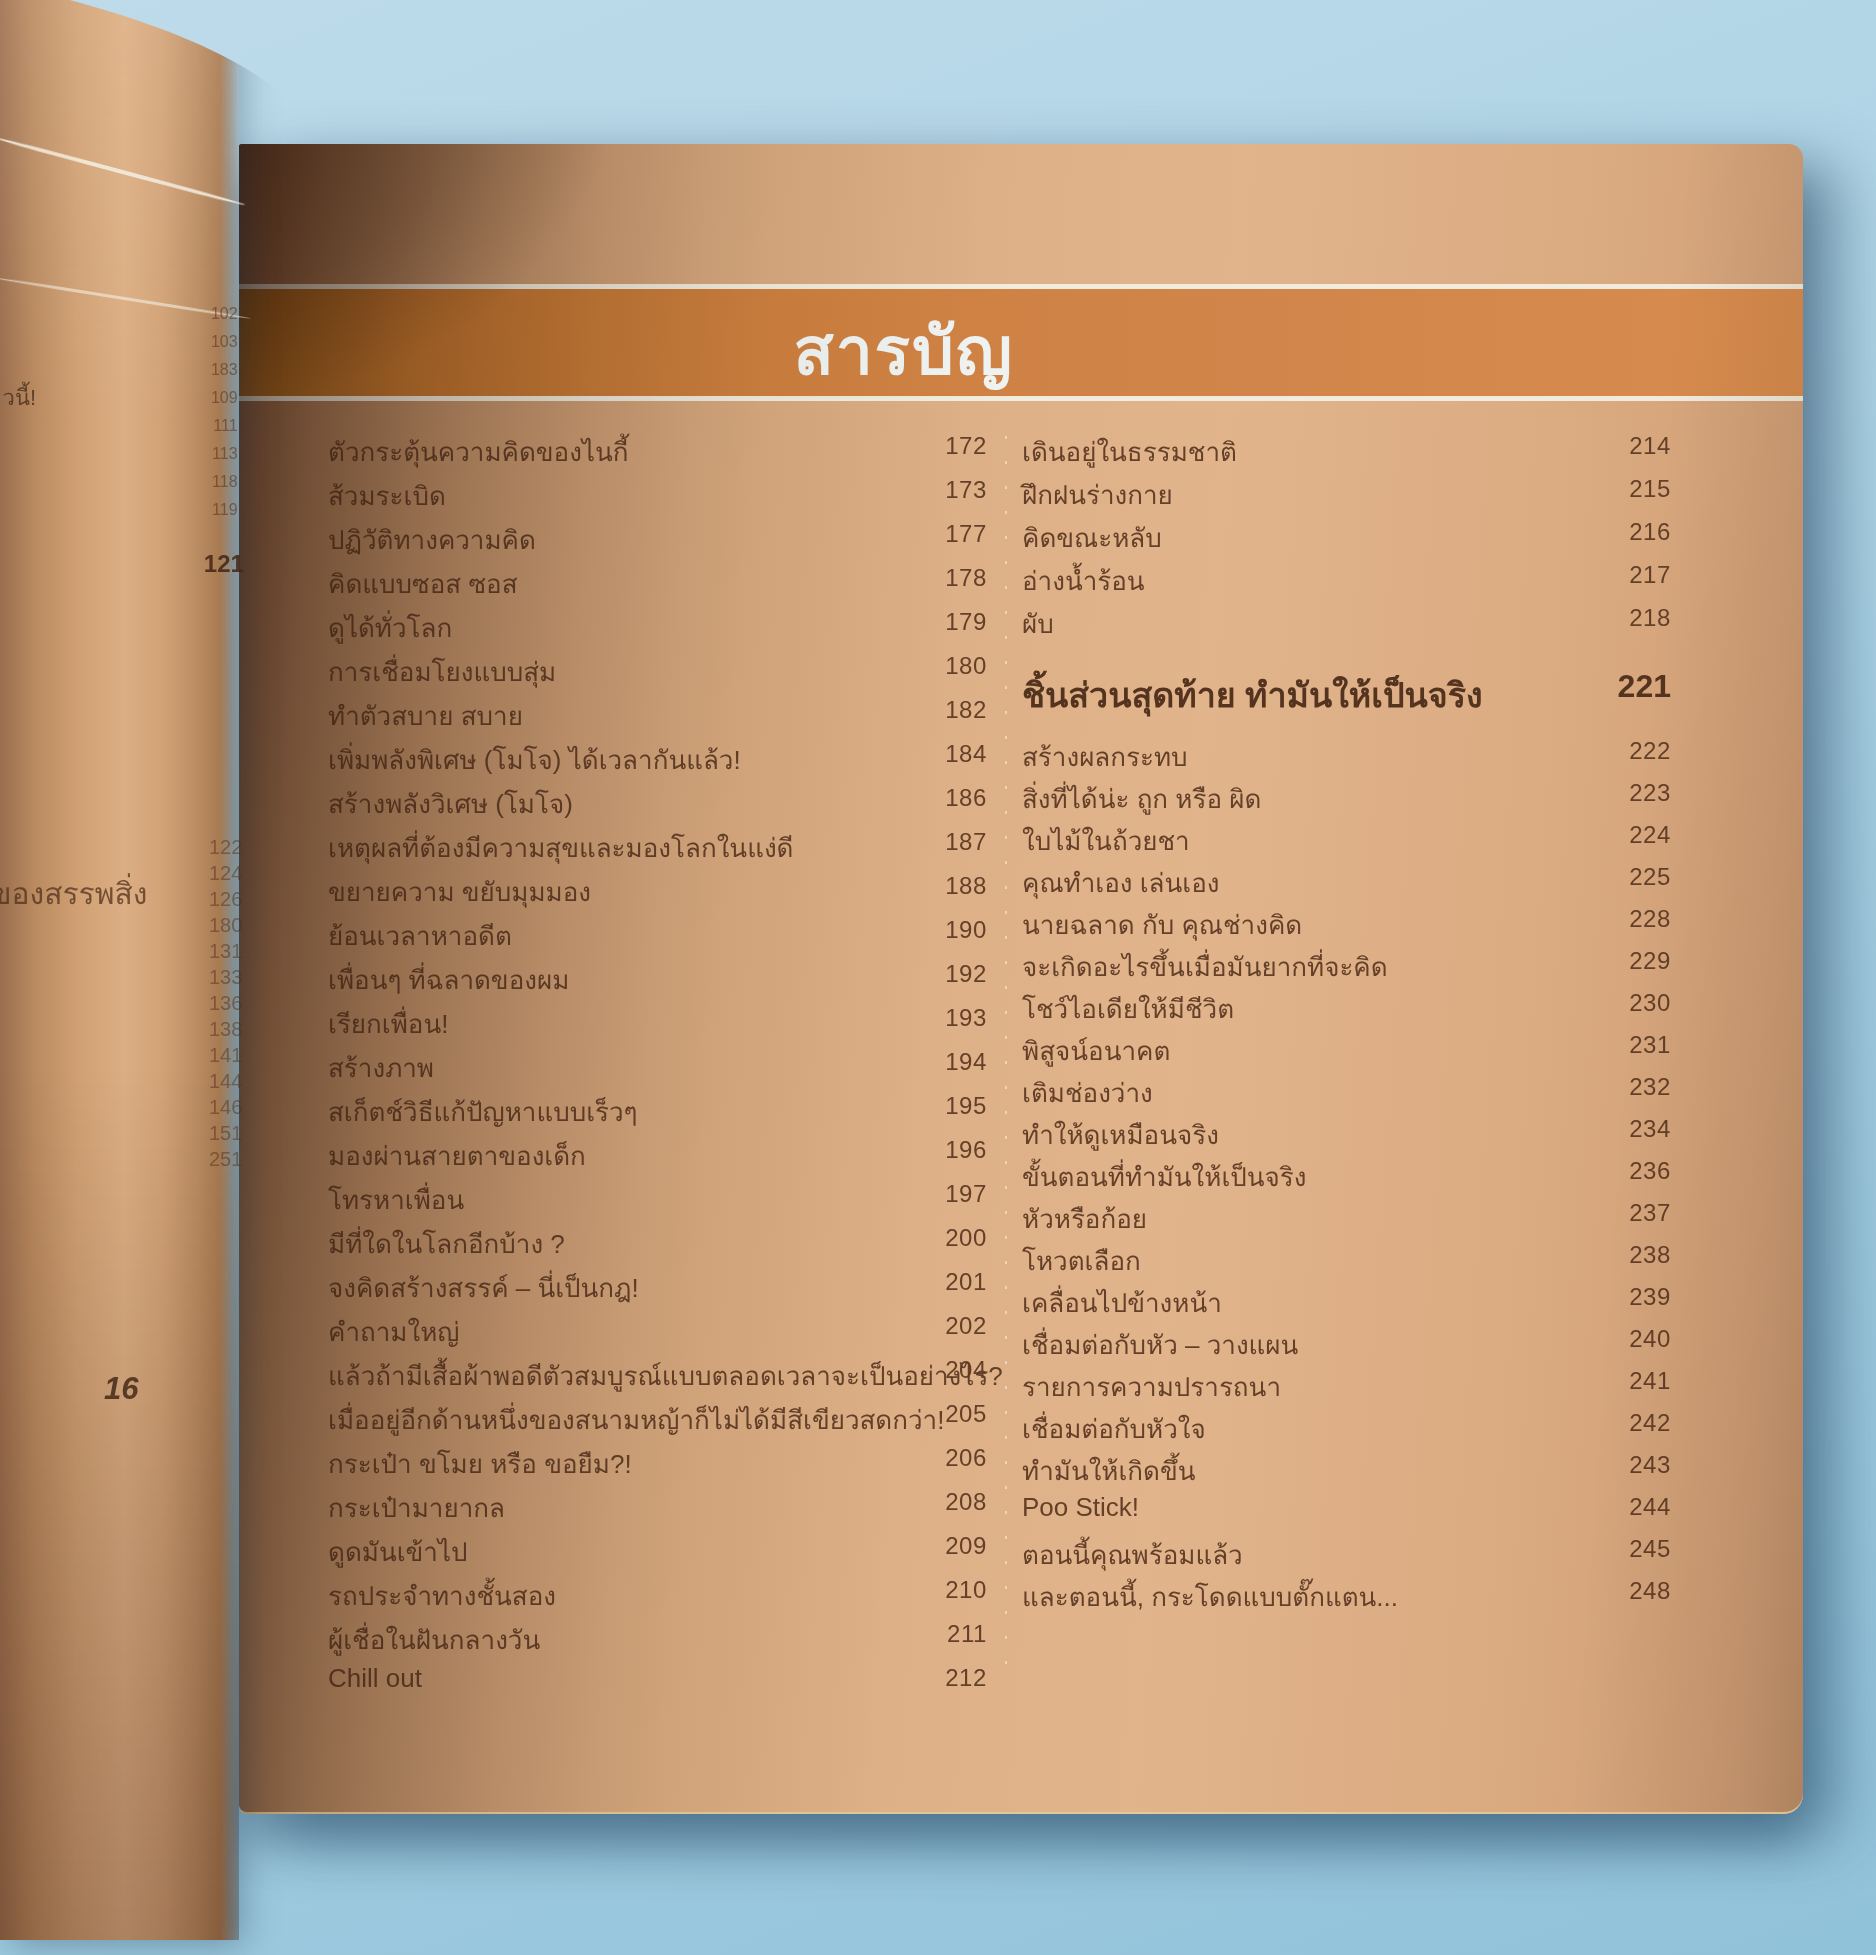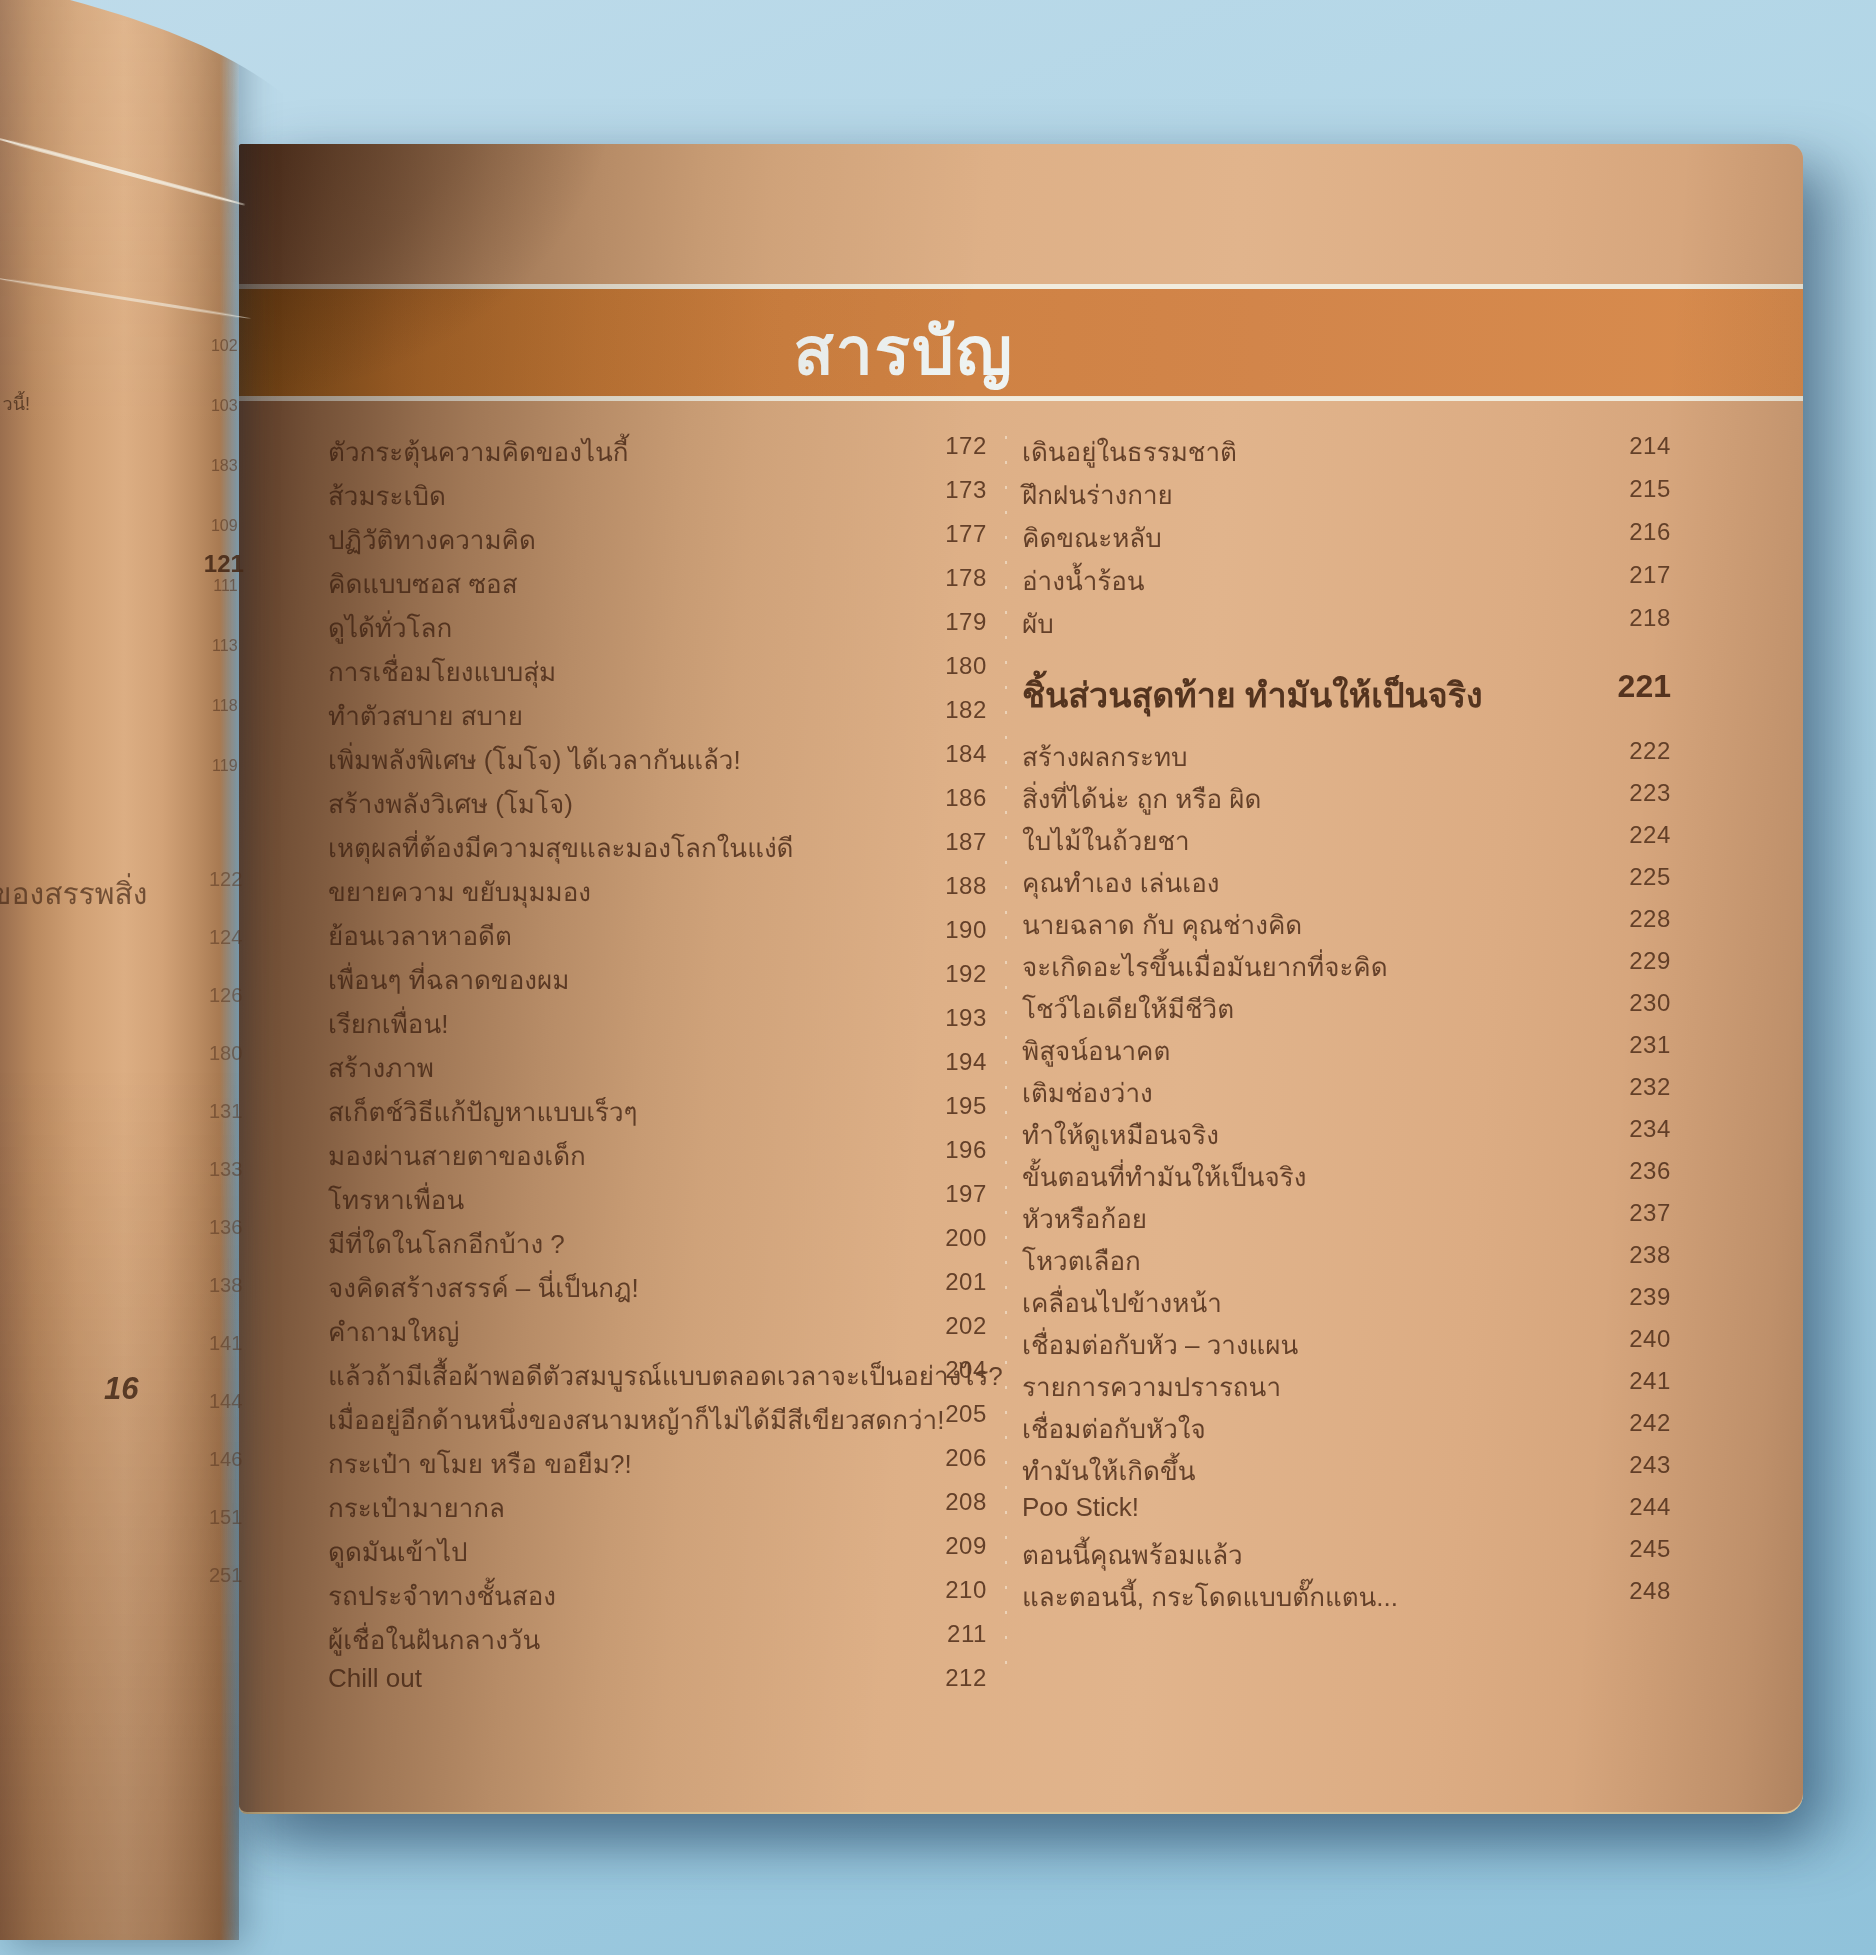--- a/index.html
+++ b/index.html
@@ -51,28 +51,28 @@
      background:linear-gradient(90deg,#9a6e4e 0%,#b9895f 14%,#d0a074 32%,#dcae83 52%,#d2a277 68%,#bc8d63 82%,#a87a52 92%,#92664706 100%);
      filter:drop-shadow(11.7px 5.2px 17px rgba(20,45,70,.35));}
   .curl::after{content:"";position:absolute;inset:0;
      background:linear-gradient(180deg,rgba(255,242,222,.12) 0%,transparent 22%,transparent 55%,rgba(50,22,8,.28) 100%);}
   .curl-line{position:absolute;left:-7.8px;width:262px;background:rgba(243,240,228,.85);border-radius:50%;transform-origin:left center;}
   .curl-line.l1{top:135px;height:3.9px;transform:rotate(15deg);}
   .curl-line.l2{top:276px;height:3.2px;transform:rotate(9deg);opacity:.7;}
 
   
   .frag{position:absolute;white-space:nowrap;color:rgba(74,46,28,.8);}
-  .frag.f1{left:2.6px;top:389px;font-size:18px;}
+  .frag.f1{left:2.6px;top:380px;font-size:22px;}
   .frag.f2{left:-9px;top:870px;font-size:30px;color:rgba(75,45,25,.72);}
   .frag.f3{left:104px;top:1371px;font-size:31px;font-weight:700;color:rgba(60,34,18,.8);font-style:italic;}
 
   
   .gutter{position:absolute;left:209px;top:0;width:30px;height:1882px;pointer-events:none;}
   .edge-nums{position:absolute;left:0;width:28.6px;text-align:right;}
-  .edge-nums span{display:block;font-size:16px;color:rgba(80,48,28,.55);margin-top:32px;}
+  .edge-nums span{display:block;font-size:16px;color:rgba(80,48,28,.55);}
   .edge-nums.upper{top:305px;}
   .edge-nums.upper span{height:28px;}
   .edge-nums.lower{top:836px;}
   .edge-nums.lower span{height:26px;font-size:20px;color:rgba(80,48,28,.5);}
   .edge-bold{position:absolute;left:-5.2px;top:550px;width:34px;text-align:right;
      font-size:24px;font-weight:700;color:rgba(70,40,22,.88);}
 </style>
 </head>
 <body>
 

